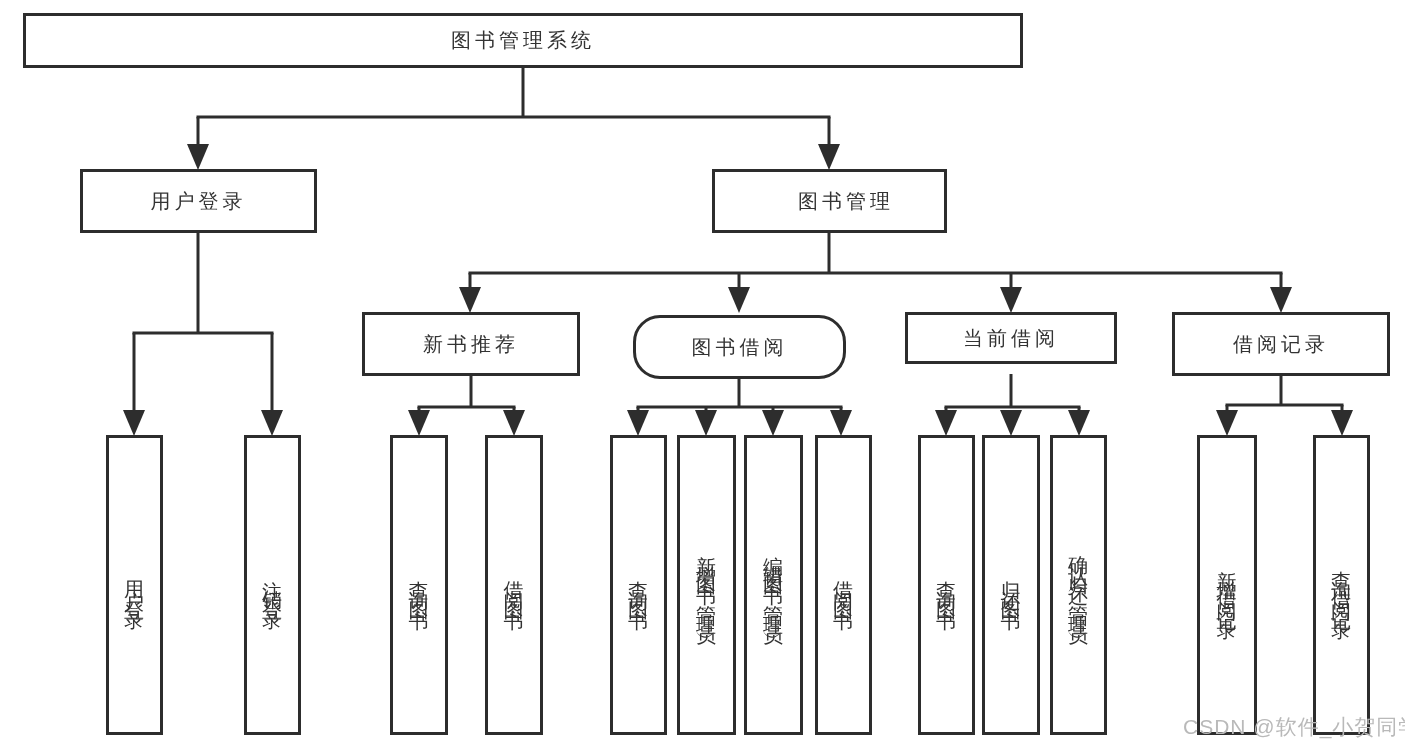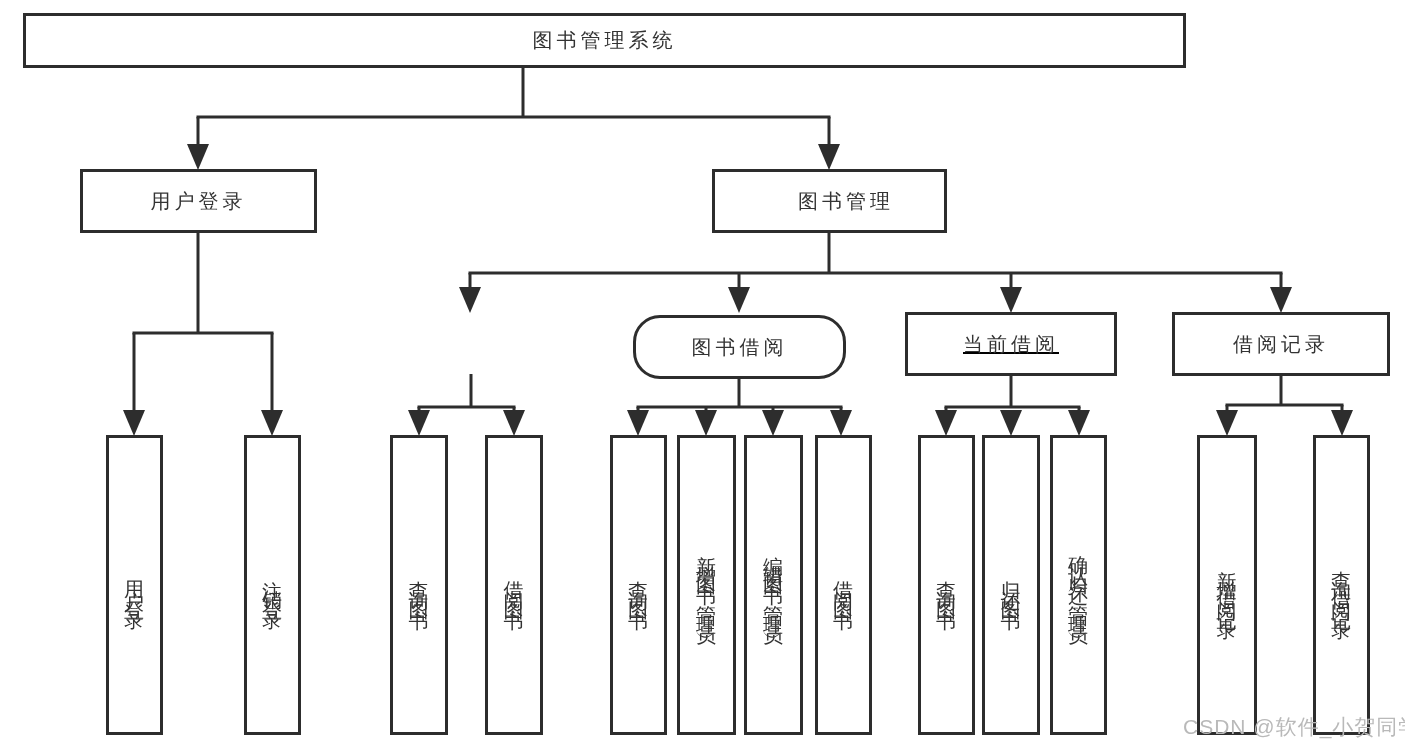--- a/index.html
+++ b/index.html
@@ -101,35 +101,38 @@
 
       <polygon points="935,410 957,410 946,436"></polygon>
       <polygon points="1000,410 1022,410 1011,436"></polygon>
       <polygon points="1068,410 1090,410 1079,436"></polygon>
 
       <polygon points="1216,410 1238,410 1227,436"></polygon>
       <polygon points="1331,410 1353,410 1342,436"></polygon>
     </g>
   </svg>
 
-  <div class="node" style="left:23px;top:13px;width:1163px;height:55px;">
+  <div class="node" style="left:23px;top:13px;width:1000px;height:55px;">
     <span class="lbl">图书管理系统</span>
   </div>
 
   <div class="node" style="left:80px;top:169px;width:237px;height:64px;">
     <span class="lbl">用户登录</span>
   </div>
   <div class="node" style="left:712px;top:169px;width:235px;height:64px;padding-left:33px;">
     <span class="lbl">图书管理</span>
   </div>
 
+  <div class="node" style="left:362px;top:312px;width:218px;height:64px;">
+    <span class="lbl">新书推荐</span>
+  </div>
   <div class="node" style="left:633px;top:315px;width:213px;height:64px;border-radius:27px;">
     <span class="lbl">图书借阅</span>
   </div>
-  <div class="node" style="left:905px;top:312px;width:212px;height:64px;text-decoration:underline;">
+  <div class="node" style="left:905px;top:312px;width:212px;height:52px;">
     <span class="lbl">当前借阅</span>
   </div>
   <div class="node" style="left:1172px;top:312px;width:218px;height:64px;align-items:center;">
     <span class="lbl">借阅记录</span>
   </div>
 
   <div class="leaf" style="left:106px;top:435px;width:57px;height:300px;">
     <span class="lbl">用户登录</span>
   </div>
   <div class="leaf" style="left:244px;top:435px;width:57px;height:300px;">

